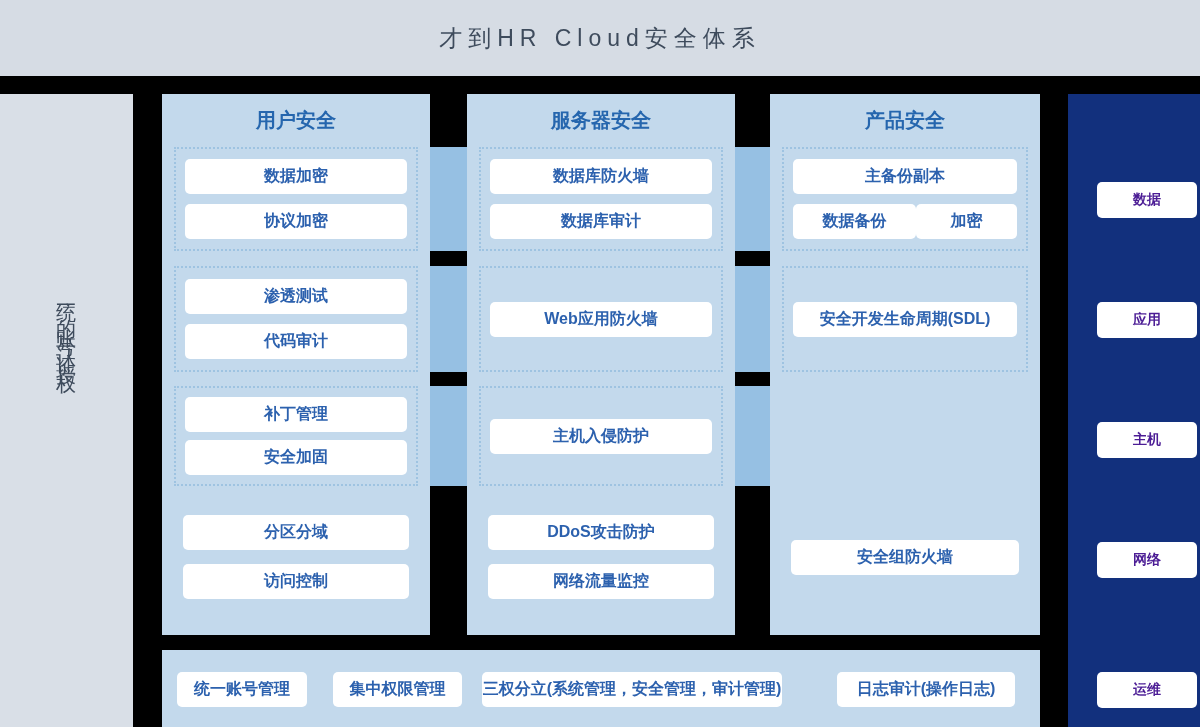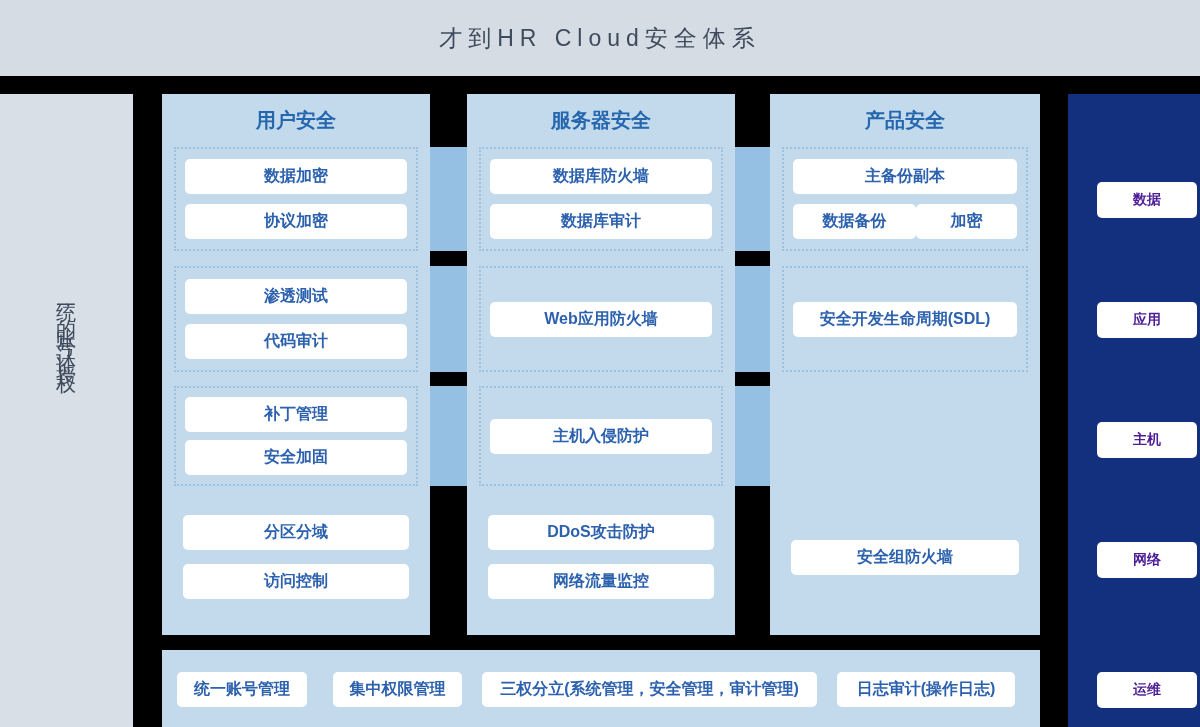--- a/index.html
+++ b/index.html
@@ -54,21 +54,21 @@
   .cx-2{left:735px;width:35px;}
   .cy-1{top:147px;height:104px;}
   .cy-2{top:266px;height:106px;}
   .cy-3{top:386px;height:100px;}
 
   
   .bottom-bar{left:162px;top:650px;width:878px;height:77px;background:#c3d9ec;}
   .bottom-bar .chip{position:absolute;top:22px;height:35px;}
   .bb-1{left:15px;width:130px;}
   .bb-2{left:171px;width:129px;}
-  .bb-3{left:320px;width:335px;}
+  .bb-3{left:320px;width:300px;}
   .bb-4{left:675px;width:178px;}
 
   
   .right-panel{left:1068px;top:94px;width:132px;height:633px;background:#12307d;}
   .right-panel .chip{position:absolute;left:29px;width:100px;height:36px;
     color:#4c1d95;font-size:14px;}
   .rp-1{top:88px;} .rp-2{top:208px;} .rp-3{top:328px;} .rp-4{top:448px;} .rp-5{top:578px;}
 </style>
 </head>
 <body>

